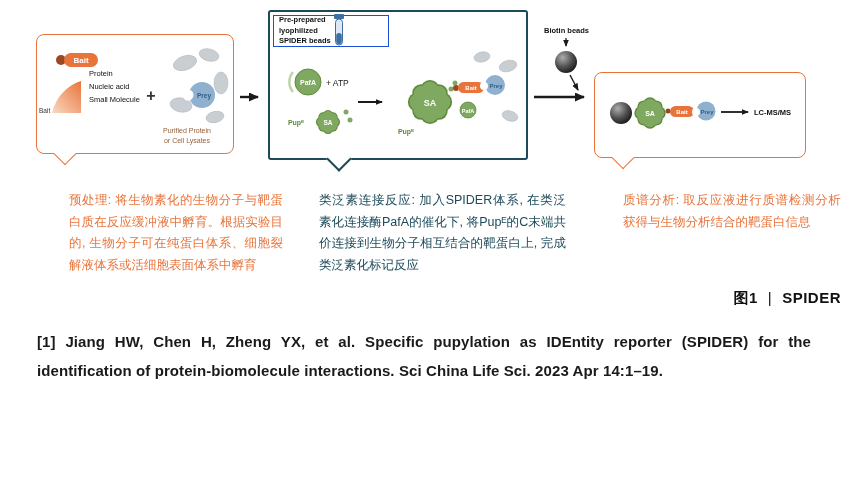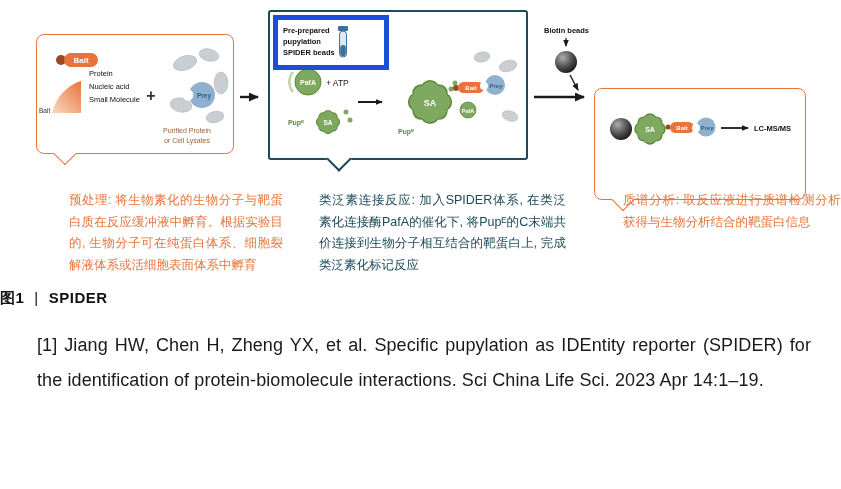--- a/index.html
+++ b/index.html
@@ -9,32 +9,32 @@
   .diagram { position:absolute; left:0; top:0; width:841px; height:312px; }
   .overlay { position:absolute; left:0; top:0; }
   .bubble { position:absolute; background:#fff; }
   .b-orange { border:1.6px solid #E8743B; border-radius:8px; }
   .b-teal   { border:2px solid #1C4A5A; border-radius:3px; }
   .bubble svg { display:block; }
   .tail { position:absolute; background:#fff; transform:rotate(45deg); }
   .tail-o { width:16px; height:16px; bottom:-9px;  border-right:1.6px solid #E8743B; border-bottom:1.6px solid #E8743B; }
   .tail-t { width:18px; height:18px; bottom:-10px; border-right:2px solid #1C4A5A;  border-bottom:2px solid #1C4A5A; }
   .tl { left:20px; } .tm { left:60px; }
-  .kitbox { position:absolute; left:3px; top:3px; width:116px; height:55px; border:5px solid #1d4ed8;
+  .kitbox { position:absolute; left:3px; top:3px; width:116px; height:32px; border:1px solid #1d4ed8;
             display:flex; align-items:center; gap:0; padding:3px 5px; background:#fff; }
   .kittext div { font-size:7.5px; font-weight:bold; line-height:1.45; color:#111; white-space:nowrap; }
   .desc { position:absolute; font-size:12.5px; line-height:1.72; text-align:justify;margin-left:33px; }
   .desc-1 { left:36px;  top:190px; width:214px; color:#E8743B; }
   .desc-2 { left:286px; top:190px; width:247px; color:#1C4A5A; }
   .desc-3 { left:590px; top:190px; width:222px; color:#E8743B; }
-  .caption { position:absolute; top:289px; left:0; width:100%; text-align:left;
+  .caption { position:absolute; top:289px; left:0; width:100%; text-align:right;
              font-size:15px; font-weight:bold; color:#111; letter-spacing:0.5px; }
   .caption .sep { margin:0 10px; font-weight:400; }
   .refs { position:absolute; left:37px; top:328px; width:774px; color:#1a1a1a; }
-  .ref { font-size:18px; line-height:1.92; text-align:justify; margin-bottom:14px; letter-spacing:0.1px; }
+  .ref { font-size:15px; line-height:1.92; text-align:justify; margin-bottom:14px; letter-spacing:0.1px;font-weight:bold; }
   .blob { fill:#C9CED2; stroke:#B2B8BD; stroke-width:0.6; }
   svg text { font-family:"Liberation Sans","DejaVu Sans",sans-serif; }
 </style>
 </head>
 <body>
 
 <svg width="0" height="0" style="position:absolute" aria-hidden="true">
   <defs>
     <g id="gear">
       <circle cx="-8" cy="0" r="6"></circle>
@@ -102,21 +102,21 @@
         <text x="150" y="98" font-size="7" fill="#9A6038" text-anchor="middle">Purified Protein</text>
         <text x="150" y="108" font-size="7" fill="#9A6038" text-anchor="middle">or Cell Lysates</text>
       </svg>
       <div class="tail tail-o tl"></div>
     </div>
 
     <div class="bubble b-teal" style="left:268px; top:10px; width:260px; height:150px;">
       <div class="kitbox">
         <div class="kittext">
           <div>Pre-prepared</div>
-          <div>pupylation</div>
+          <div>lyophilized</div>
           <div>SPIDER beads</div>
         </div>
         <svg width="16" height="36" viewBox="0 0 16 36">
           <rect x="3" y="1" width="10" height="5" rx="1" fill="#3E6FA3"></rect>
           <rect x="4.5" y="6" width="7" height="26" rx="3.5" fill="#DCE8F3" stroke="#3E6FA3" stroke-width="1"></rect>
           <rect x="5.2" y="20" width="5.6" height="11" rx="2.8" fill="#3E6FA3"></rect>
         </svg>
       </div>
       <svg width="256" height="146" viewBox="0 0 256 146">
         <path d="M23,80 A15.5,15.5 0 0 1 23,60" stroke="#BCD5A6" stroke-width="2.5" fill="none"></path>
@@ -146,21 +146,21 @@
         <text x="201" y="78" font-size="6" font-weight="bold" fill="#fff" text-anchor="middle">Bait</text>
         <circle cx="225" cy="73" r="10" fill="#8FB0CE"></circle>
         <circle cx="214" cy="74" r="4" fill="#fff"></circle>
         <text x="226" y="76" font-size="6" font-weight="bold" fill="#2F5F86" text-anchor="middle">Prey</text>
         <circle cx="198" cy="98" r="8" fill="#7FA860" stroke="#5E8A3C" stroke-width="0.8"></circle>
         <text x="198" y="100.5" font-size="5.5" font-weight="bold" fill="#fff" text-anchor="middle">PafA</text>
       </svg>
       <div class="tail tail-t tm"></div>
     </div>
 
-    <div class="bubble b-orange" style="left:594px; top:88px; width:212px; height:112px;">
+    <div class="bubble b-orange" style="left:594px; top:72px; width:212px; height:86px;">
       <svg width="209" height="83" viewBox="0 0 209 83">
         <circle cx="26" cy="40" r="11" fill="url(#sphereGrad)"></circle>
         <use href="#gear" transform="translate(55,40) scale(1.12)" fill="#5E8A3C"></use>
         <use href="#gear" transform="translate(55,40) scale(1.02)" fill="#7FA860"></use>
         <text x="55" y="43" font-size="7" font-weight="bold" fill="#fff" text-anchor="middle">SA</text>
         <circle cx="73" cy="38" r="2.5" fill="#9C4722"></circle>
         <rect x="75" y="33" width="24" height="11" rx="5.5" fill="#E8743B"></rect>
         <text x="87" y="41" font-size="6" font-weight="bold" fill="#fff" text-anchor="middle">Bait</text>
         <circle cx="111" cy="38" r="9.5" fill="#8FB0CE"></circle>
         <circle cx="101" cy="39" r="4" fill="#fff"></circle>

